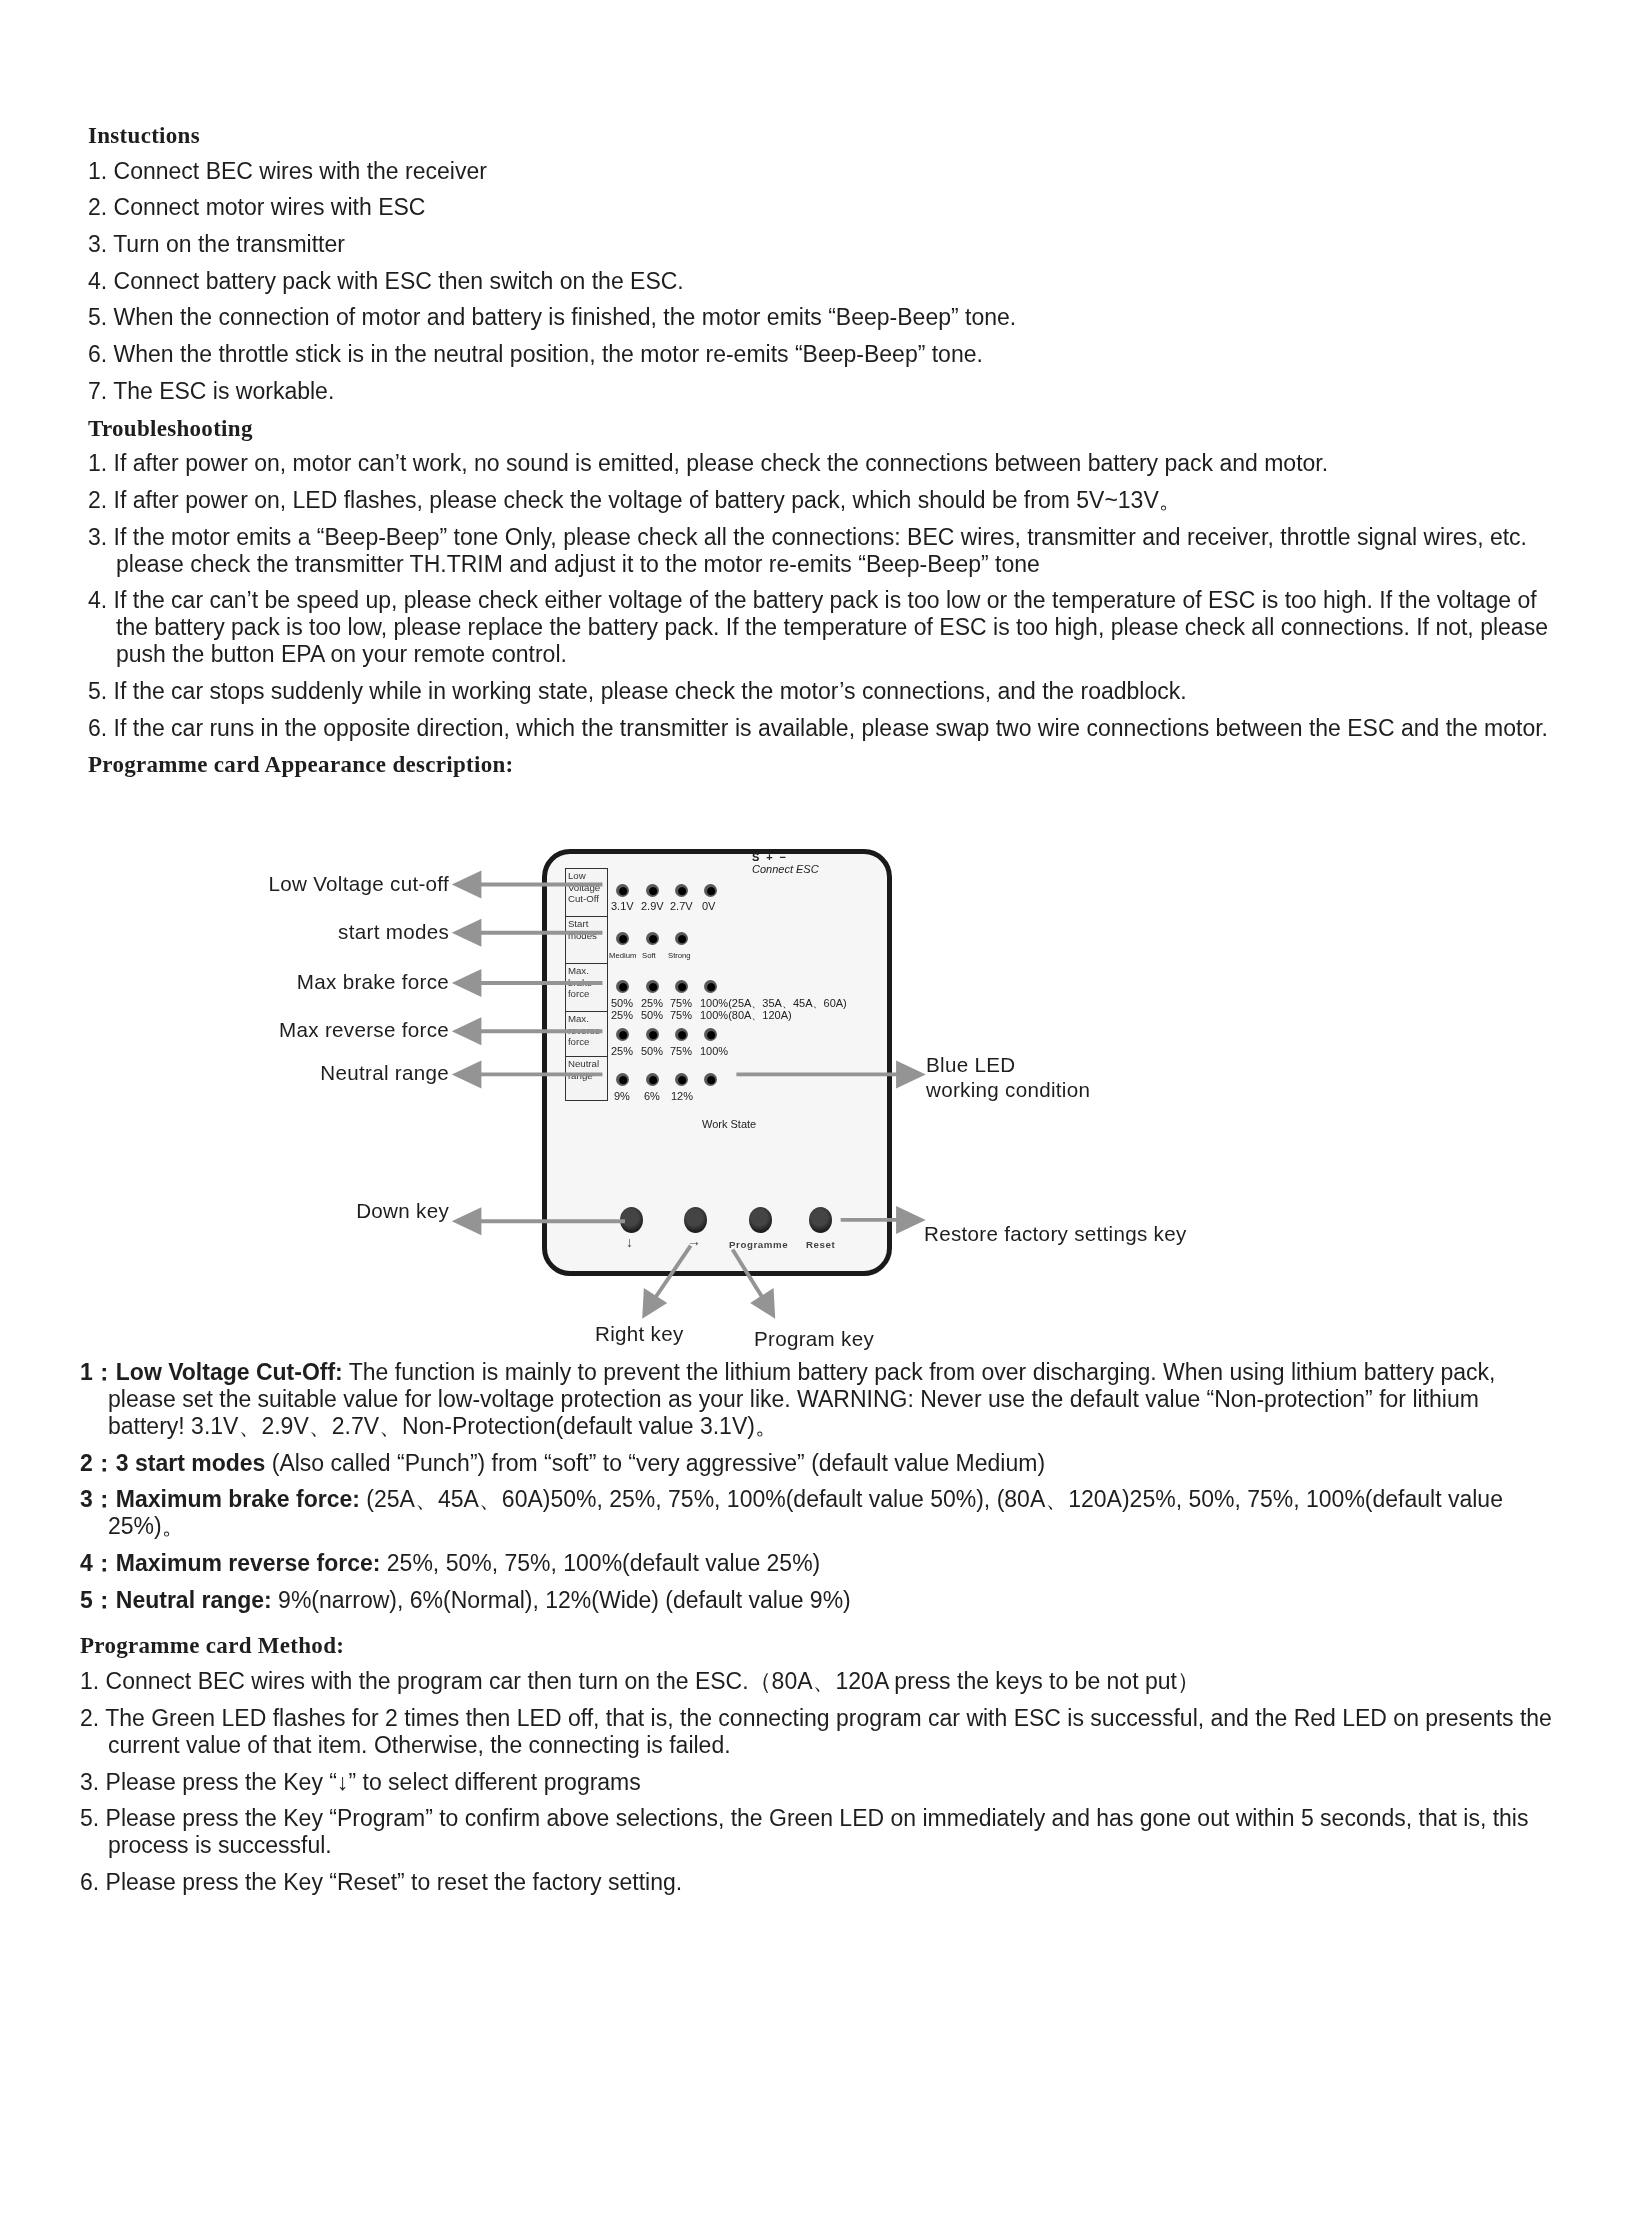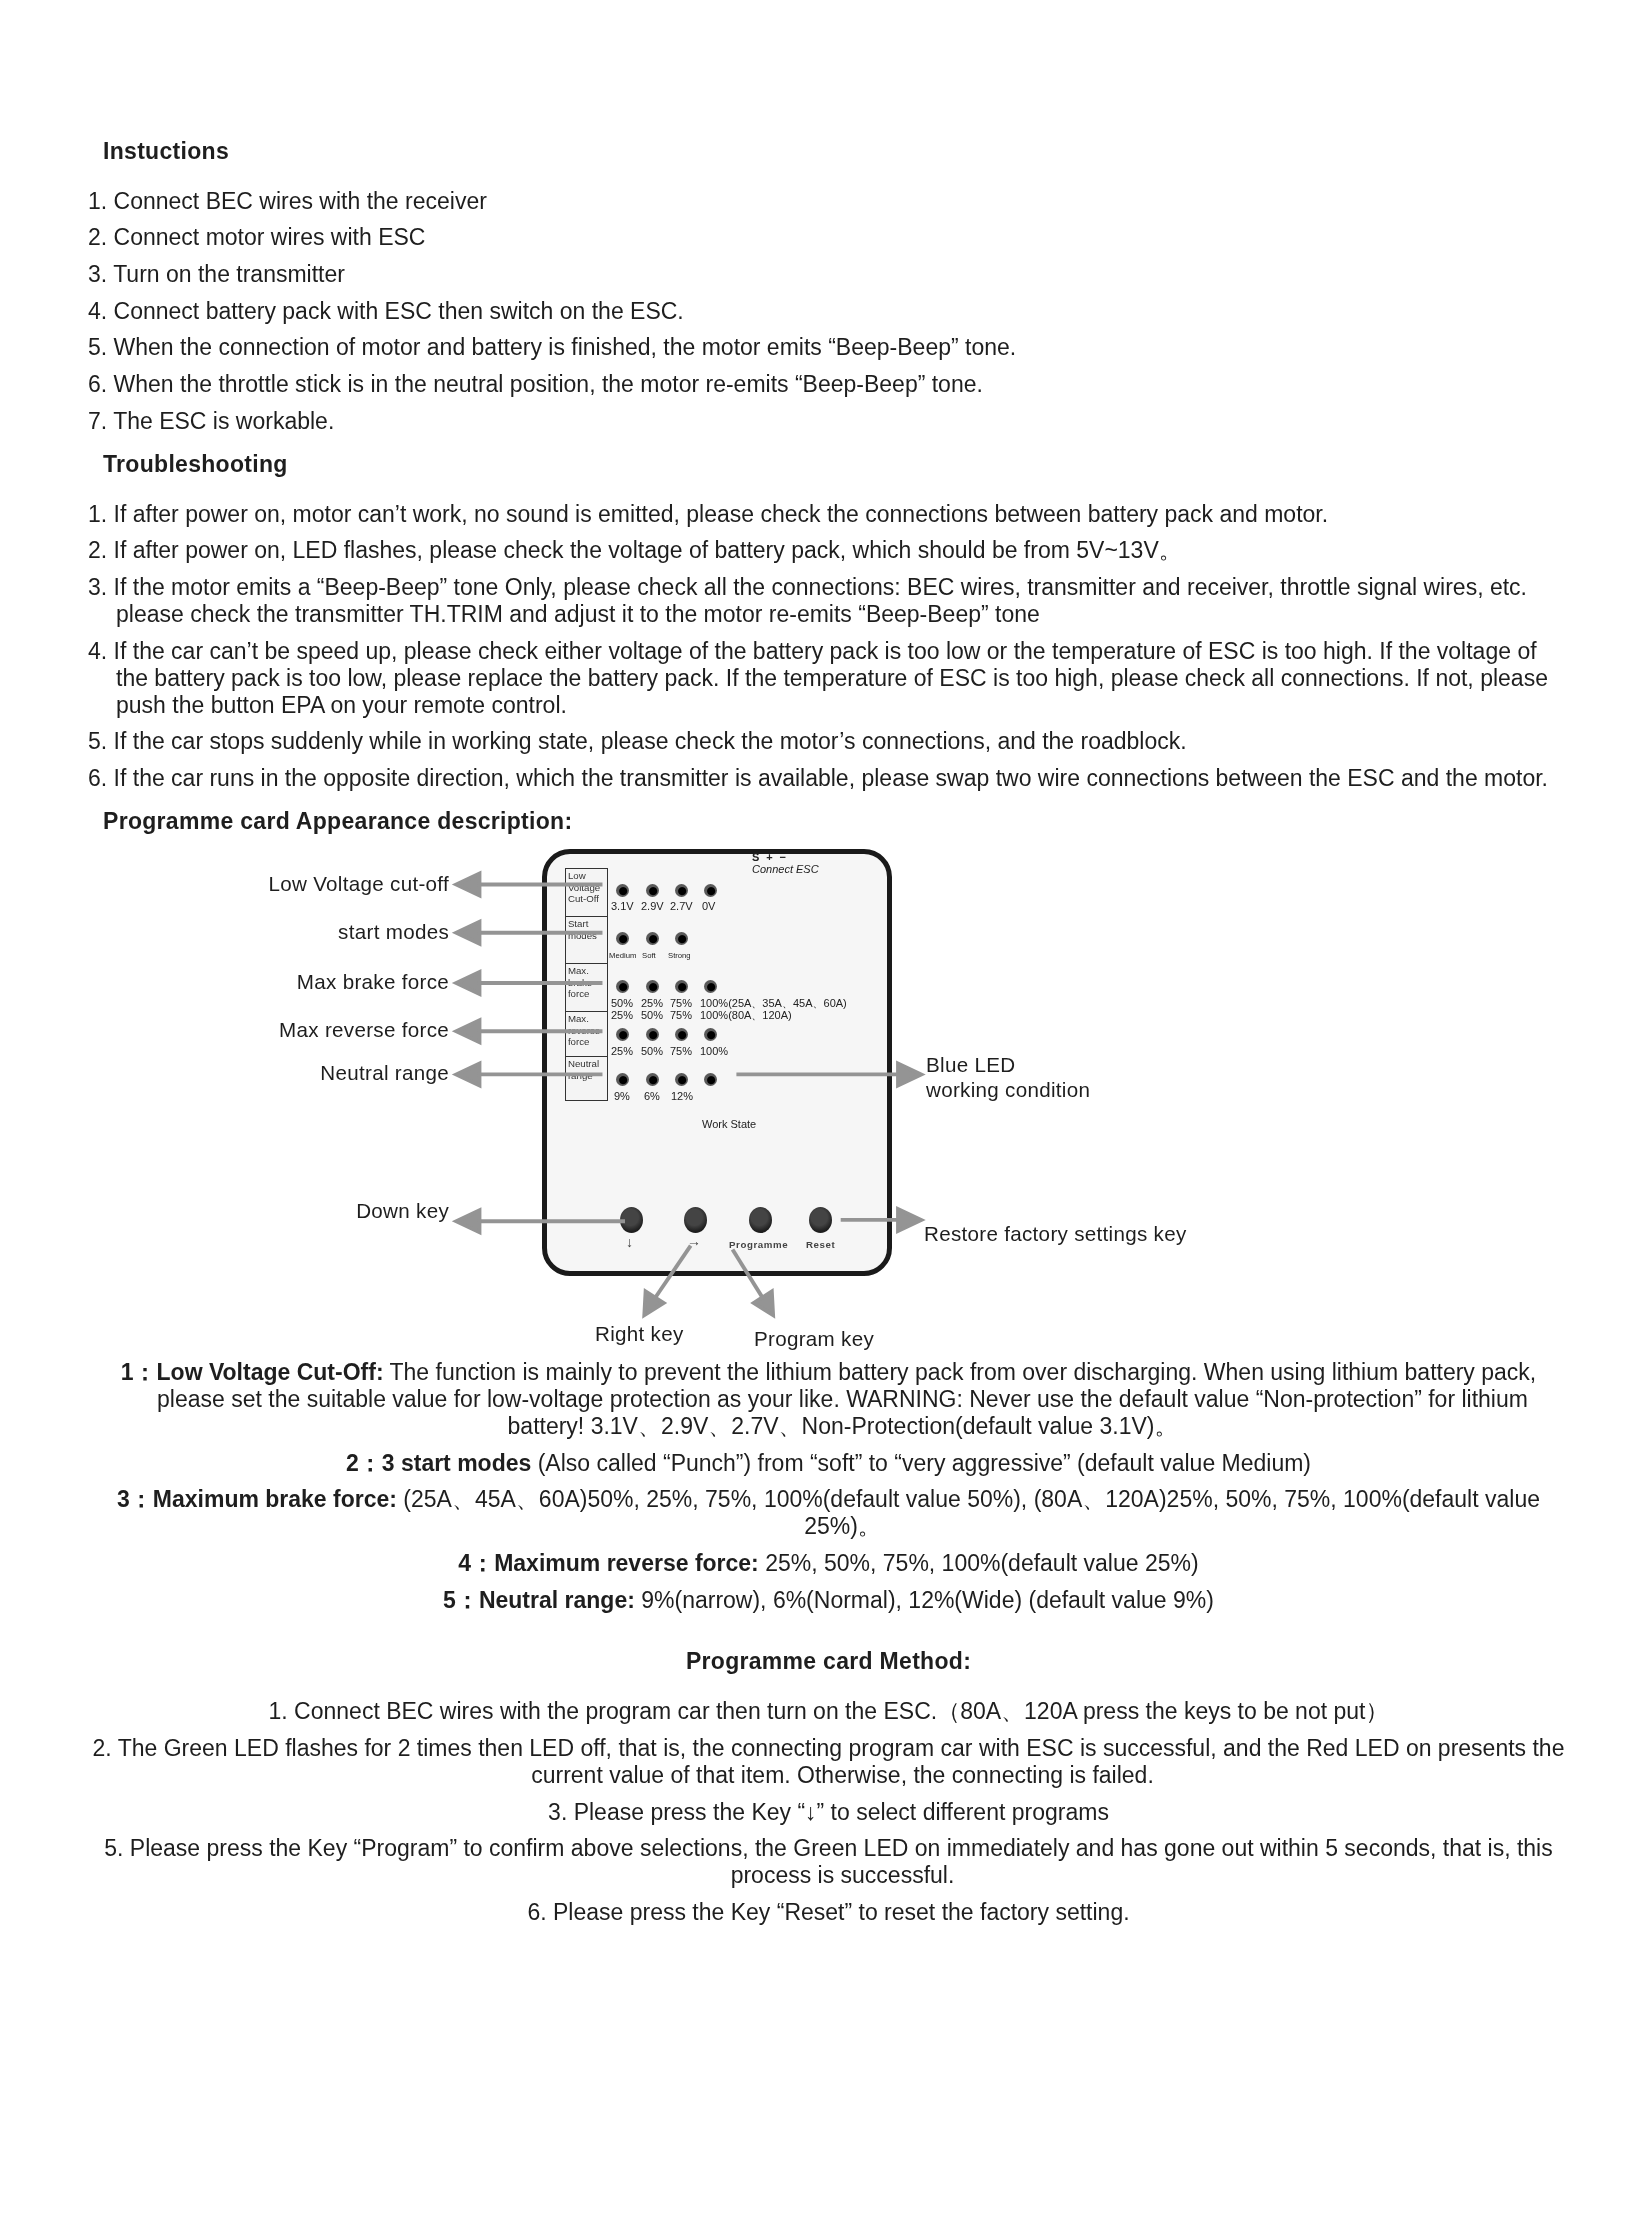--- a/index.html
+++ b/index.html
@@ -1,19 +1,19 @@
 <!DOCTYPE html>
 <html style="font-size:10.3px"><head>
 <meta charset="utf-8">
 <style>
   html, body { margin: 0; padding: 0; background: #ffffff; }
   body { width: 1646px; height: 2216px; position: relative; overflow: hidden;
          font-family: "Liberation Sans", sans-serif; color: #1e1e1e; }
   .doc { position: absolute; left: 88px; top: 122px; width: 1481px; }
-  .h { font-weight: bold; font-size: 23px; line-height: 28px; margin: 15px; letter-spacing: 0.3px; }
+  .h { font-weight: bold; font-size: 23px; line-height: 28px; margin: 0; letter-spacing: 0.3px; font-family: Liberation Serif, serif; }
   .li { font-size: 23px; line-height: 27px; margin: 0 0 9.7px 0; padding-left: 28px; text-indent: -28px; }
   .sec1 .li { margin-bottom: 9.7px; }
   .gap-s { height: 7.7px; }
   b { font-weight: bold; }
 
   
   .diagram { position: absolute; left: 0; top: 831px; width: 1646px; height: 528px; }
   .card { position: absolute; left: 542px; top: 18px; width: 340px; height: 417px;
           border: 5.8px solid #1a1a1a; border-radius: 28px; background: #f6f6f6; }
   .lbl { position: absolute; font-size: 20.6px; line-height: 24.5px; color: #1e1e1e; white-space: nowrap; letter-spacing: 0.3px; }
@@ -21,21 +21,21 @@
   .small { position: absolute; font-size: 11px; line-height: 12.2px; color: #222; white-space: nowrap; }
   .tiny { position: absolute; font-size: 7.7px; line-height: 9px; color: #222; white-space: nowrap; }
   .cell { position: absolute; left: 18px; width: 43px; border: 1.3px solid #333; background: #f4f4f4;
           font-size: 9.7px; line-height: 11.6px; padding: 1.3px 1.9px; box-sizing: border-box; color: #333; }
   .led { position: absolute; width: 13px; height: 13px; border-radius: 50%;
          background: radial-gradient(circle at 55% 55%, #000 0 35%, #5a5a5a 45% 100%); }
   .key { position: absolute; width: 23px; height: 26px; border-radius: 50%;
          background: radial-gradient(circle at 45% 40%, #444 0 40%, #1e1e1e 70%); }
   .keylbl { position: absolute; font-size: 9.7px; font-weight: bold; color: #444; white-space: nowrap; letter-spacing: 0.6px; }
   svg.arrows { position: absolute; left: 0; top: 0; }
-  .sec3 { position: absolute; left: 88px; top: 1359px; width: 1481px; text-align: center; }
+  .sec3 { position: absolute; left: 80px; top: 1359px; width: 1481px; }
 </style>
 </head>
 <body>
 
 <div class="doc">
   <p class="h">Instuctions</p>
   <div class="gap-s"></div>
   <div class="sec1">
     <p class="li">1. Connect BEC wires with the receiver</p>
     <p class="li">2. Connect motor wires with ESC</p>

